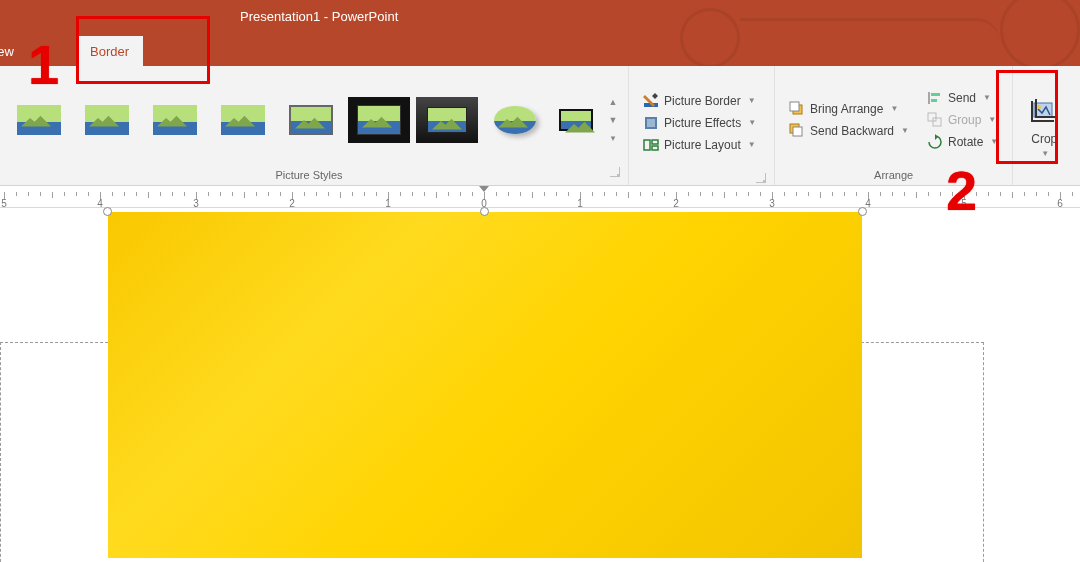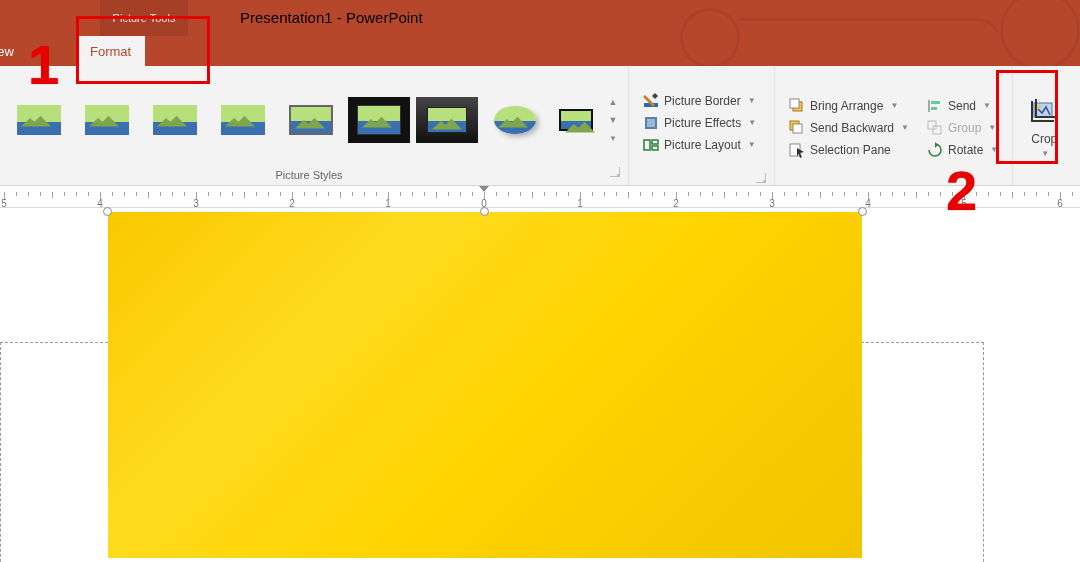--- a/index.html
+++ b/index.html
@@ -1,21 +1,21 @@
 <!DOCTYPE html>
 <html><head>
 <meta charset="utf-8">
 <style>
   * { box-sizing: border-box; margin: 0; padding: 0; }
   body { font-family: "Segoe UI", Tahoma, sans-serif; font-size: 12px; color: #444; background: #fff; width: 1080px; height: 562px; overflow: hidden; position: relative; }
 
   
   .titlebar { background: #b7472a; height: 36px; position: relative; display:flex; align-items:center; }
   .context-tab { position:absolute; left:100px; top:0; width:88px; height:36px; background:#b7472a; filter:brightness(.9); display:flex; align-items:center; justify-content:center; color:#fff; font-size:11px; }
-  .app-title { position:absolute; left:240px; color:#000000; font-size:15px; top:9px; }
+  .app-title { position:absolute; left:240px; color:#ffffff; font-size:13px; top:9px; }
 
   
   .tabs { background:#b7472a; height:30px; display:flex; align-items:flex-end; }
   .tab { padding:6px 14px; color:#fff; font-size:13px; height:30px; display:flex; align-items:center; }
   .tab.partial-left { padding-left:0; width:28px; overflow:hidden; justify-content:flex-end;}
   .tab.active { background:#f3f3f3; color:#b7472a; }
   .tellme { color:#f3d2c9; font-size:13px; padding-left:22px; display:flex; align-items:center; gap:6px; height:30px;}
   .tellme-bulb { width:10px; height:10px; border:1px solid #f3d2c9; border-radius:50%; position:relative;}
   .tellme-bulb::after{content:"";position:absolute;left:3px;top:8px;width:2px;height:3px;background:#f3d2c9;}
 
@@ -78,31 +78,30 @@
   .ann-box { position:absolute; border:3px solid #e60000; pointer-events:none; }
   .ann-num { position:absolute; color:#e60000; font-weight:900; font-size:56px; font-family:Arial, sans-serif; pointer-events:none; text-shadow:0 0 1px #e60000;}
 
   .group-label-row{display:flex;padding:0 2px;}
   .styles-body{display:flex;align-items:center;flex-wrap:nowrap;}
 </style>
 </head>
 <body>
 
 <div class="titlebar">
-  <div class="context-tab">Picture Tools</div>
   <div class="app-title">Presentation1 - PowerPoint</div>
   <div class="swirl swirl1"></div>
   <div class="trace"></div>
   <div class="swirl swirl2"></div>
 </div>
 
 <div class="tabs">
   <div class="tab partial-left">iew</div>
   <div style="width:48px"></div>
-  <div class="tab active">Format</div>
+  <div class="tab active">Border</div>
 </div>
 
 <div class="ribbon">
 
   <div class="ribbon-group" style="flex:0 0 610px;">
     <div class="group-body styles-body">
       <div class="pstyle">
           <div class="inner"></div>
         </div>
       <div class="pstyle">
@@ -200,29 +199,20 @@
         <div class="menu-btn">
           <span class="mi">
               <svg width="16" height="16">
                 <rect x="1" y="1" width="9" height="9" fill="#f3c24a" stroke="#a87a1e"></rect>
                 <rect x="4" y="4" width="9" height="9" fill="#fff" stroke="#888"></rect>
               </svg>
             </span>
           <span>Send Backward</span>
             <span class="dd-caret">▼</span>
         </div>
-        <div class="menu-btn">
-          <span class="mi">
-              <svg width="16" height="16">
-                <rect x="1" y="2" width="10" height="12" fill="#fff" stroke="#888"></rect>
-                <path d="M8 6 L15 10 L11 11 L13 15 L11 16 L10 12 L8 14 Z" fill="#333"></path>
-              </svg>
-            </span>
-          <span>Selection Pane</span>
-        </div>
       </div>
       <div class="menu-col">
         <div class="menu-btn">
           <span class="mi">
               <svg width="16" height="16">
                 <line x1="2" y1="2" x2="2" y2="14" stroke="#5a5a5a" stroke-width="1"></line>
                 <rect x="4" y="3" width="9" height="3" fill="#6c9"></rect>
                 <rect x="4" y="9" width="6" height="3" fill="#6c9"></rect>
               </svg>
             </span>
@@ -244,20 +234,21 @@
               <svg width="16" height="16">
                 <path d="M8 2 A6 6 0 1 1 2 8" fill="none" stroke="#2d7f3a" stroke-width="1.5"></path>
                 <path d="M8 0 L11 3 L8 6 Z" fill="#2d7f3a"></path>
               </svg>
             </span>
           <span>Rotate</span>
             <span class="dd-caret">▼</span>
         </div>
       </div>
     </div>
+    <div class="group-label">Arrange</div>
   </div>
 
   <div class="ribbon-group" style="flex:0 0 60px; border-right:none;">
     <div class="group-body" style="justify-content:flex-end;">
       <div class="big-btn">
         <span class="mi" style="width:32px;height:32px;">
           <svg width="32" height="32">
               <rect x="6" y="6" width="18" height="14" fill="#bcd3ef" stroke="#4a73a5"></rect>
               <path d="M10 12 L14 16 L18 10 L22 18" fill="none" stroke="#30548a" stroke-width="1.5"></path>
               <circle cx="11" cy="10" r="2" fill="#f3c24a"></circle>

